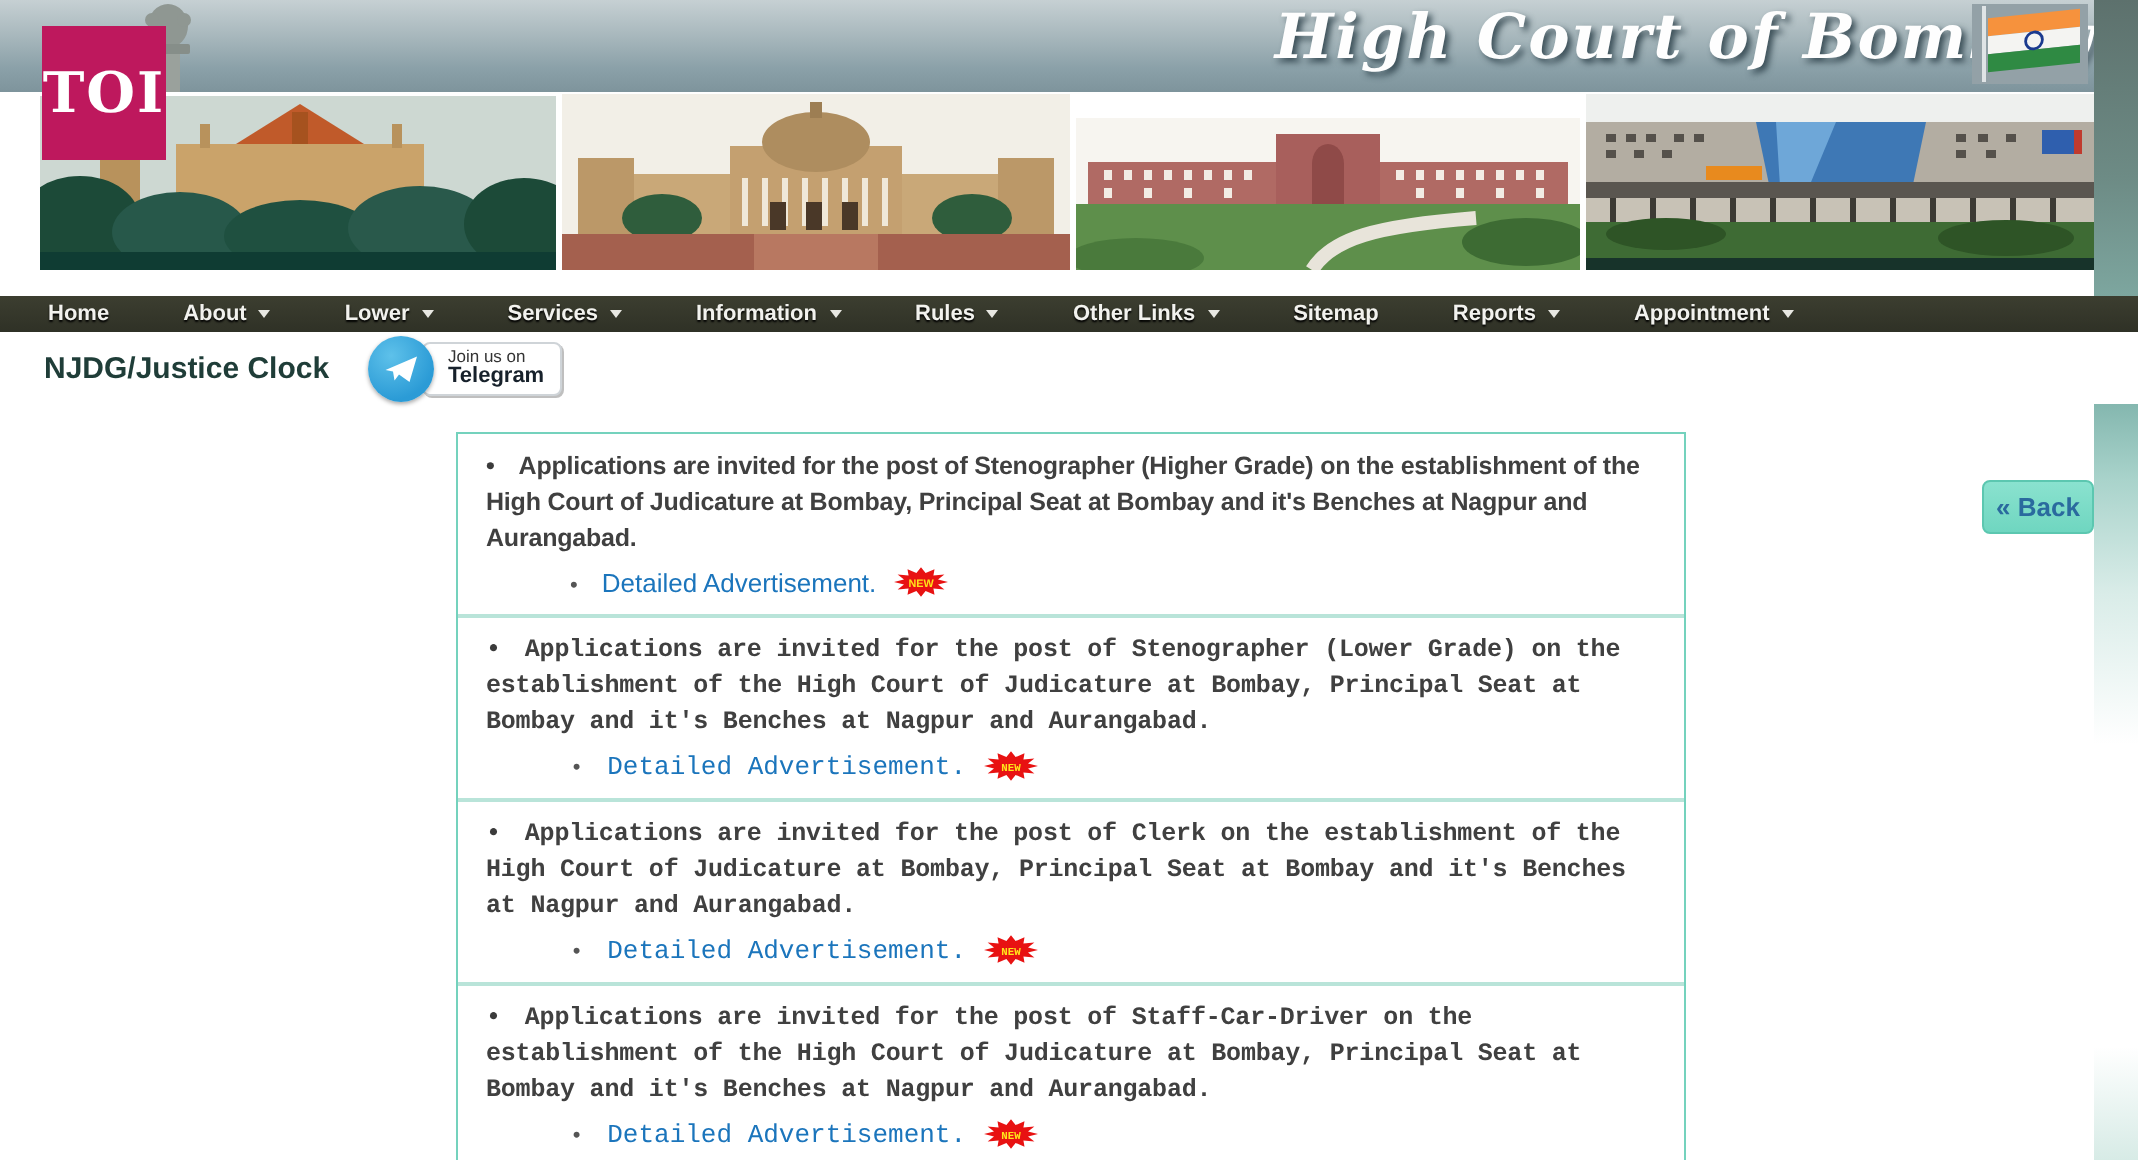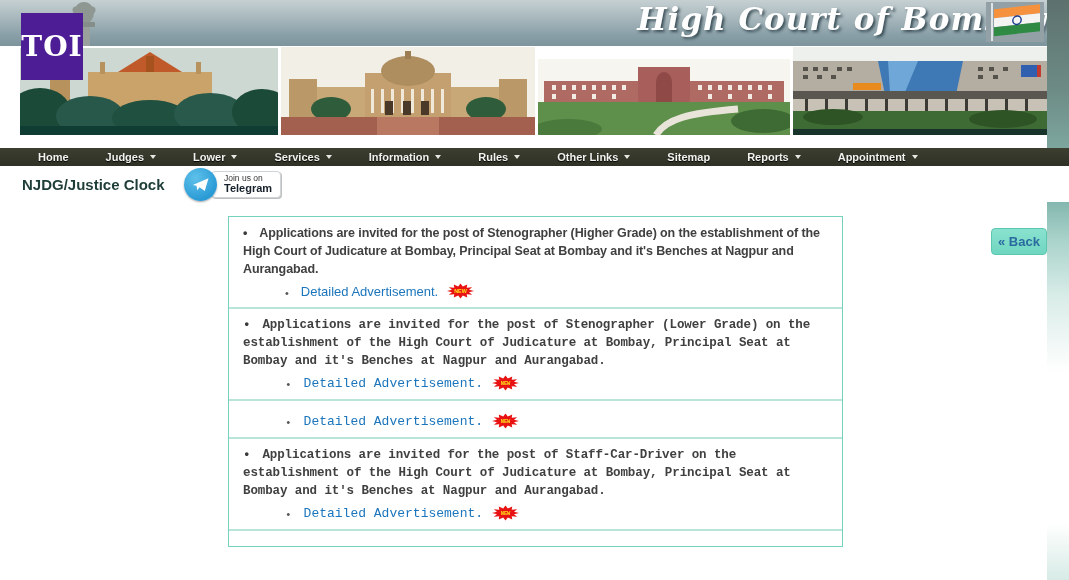--- a/index.html
+++ b/index.html
@@ -10,33 +10,33 @@
   .header-band{position:absolute;left:0;top:0;width:1069px;height:46px;
     background:linear-gradient(180deg,#c6d0d3 0%,#a7b7bc 40%,#8aa0a8 75%,#7e949c 100%);
     border-bottom:1px solid #6a7f87;}
   .court-title{position:absolute;left:0;top:1px;width:1047px;text-align:right;
     font-family:"DejaVu Serif", serif;font-style:italic;font-weight:bold;font-size:31px;
     color:#fefefe;text-shadow:2px 2px 3px rgba(42,62,72,.85);letter-spacing:1px;}
   .emblem{position:absolute;left:70px;top:0;}
   .flag{position:absolute;left:986px;top:2px;}
 
   
-  .toi{position:absolute;left:21px;top:13px;width:62px;height:67px;background:#4c1d95;
+  .toi{position:absolute;left:21px;top:13px;width:62px;height:67px;background:#be185d;
     display:flex;align-items:center;justify-content:center;z-index:30;}
   .toi span{font-family:"DejaVu Serif", serif;font-weight:bold;font-size:28px;color:#fff;letter-spacing:1px;}
 
   
   .photos-band{position:absolute;left:0;top:46px;width:1047px;height:89px;background:#fff;}
   .photos{position:absolute;left:20px;top:46px;height:89px;display:flex;gap:3px;align-items:flex-end;}
   .photo{display:block;}
 
   
   .nav{position:absolute;left:0;top:148px;width:1069px;height:18px;
     background:linear-gradient(180deg,#3c3e30 0%,#2f3126 100%);
-    display:flex;align-items:center;padding-left:38px;box-sizing:border-box;}
+    display:flex;align-items:center;padding-left:24px;box-sizing:border-box;}
   .nav-item{display:flex;align-items:center;margin-right:37px;cursor:pointer;white-space:nowrap;}
   .nav-item span.lbl{color:#f2f2ee;font-size:11px;font-weight:bold;text-shadow:0 1px 1px #000;}
   .caret{width:0;height:0;border-left:3.5px solid transparent;border-right:3.5px solid transparent;
     border-top:4px solid #e8e8e2;margin-left:6px;}
 
   
   .subnav{position:absolute;left:0;top:166px;width:1069px;height:36px;
     background:linear-gradient(180deg,#2e6a63 0%,#superb 0%,#55938b 20%,#8fc0b8 50%,#cfe8e4 80%,#eef7f5 100%);padding-left:40px;}
   .njdg{position:absolute;left:22px;top:10px;font-size:15px;font-weight:bold;color:#1f3d38;
     cursor:pointer;text-shadow:0 1px 1px rgba(255,255,255,.4);}
@@ -66,21 +66,21 @@
   .row + .row{border-top:2px solid #b9e4d9;font-family:Liberation Mono, monospace;}
   .item-text{margin:0;font-size:12.5px;font-weight:bold;color:#404040;line-height:18px;
     letter-spacing:-0.1px;}
   .item-text::before{content:"•";margin-right:12px;color:#3b3b3b;}
   .sub-line{margin:5px 0 0 42px;display:flex;align-items:flex-end;}
   .sub-line::before{content:"•";margin-right:12px;color:#555;font-size:11px;}
   .adv-link{font-size:13px;color:#1b75bc;text-decoration:none;cursor:pointer;}
   .new-badge{position:relative;width:27px;height:16px;margin-left:9px;display:inline-block;}
   .new-badge svg{position:absolute;left:0;top:0;}
 
-  .back-btn{position:absolute;left:991px;top:228px;width:56px;height:27px;
+  .back-btn{position:absolute;left:991px;top:240px;width:56px;height:27px;
     background:linear-gradient(180deg,#8ae2cf,#6fd6c0);border:1px solid #5cc7b0;border-radius:4px;
     color:#2a6a9e;font-weight:bold;font-size:13px;font-family:"Liberation Sans", sans-serif;
     cursor:pointer;display:flex;align-items:center;justify-content:center;}
 </style>
 </head>
 <body>
 
 <div class="page">
 
   <div class="header-band">
@@ -233,21 +233,21 @@
       <ellipse cx="210" cy="72" rx="34" ry="9" fill="#2e5426"></ellipse>
       <rect x="0" y="82" width="254" height="6" fill="#17332a"></rect>
     </svg>
   </div>
 
   <div class="nav">
     <div class="nav-item">
         <span class="lbl">Home</span>
       </div>
     <div class="nav-item">
-        <span class="lbl">Judges</span>
+        <span class="lbl">About</span>
         <span class="caret"></span>
       </div>
     <div class="nav-item">
         <span class="lbl">Lower</span>
         <span class="caret"></span>
       </div>
     <div class="nav-item">
         <span class="lbl">Services</span>
         <span class="caret"></span>
       </div>
@@ -316,20 +316,21 @@
         <span class="new-badge">
           <svg width="27" height="16" viewBox="0 0 40 22">
             <polygon fill="#e81212" points="40,11 32.6,12.8 37.3,16.5 29.2,15.8 30,20.5 23.4,17.6 20,22 16.6,17.6 10,20.5 10.8,15.8 2.7,16.5 7.4,12.8 0,11 7.4,9.2 2.7,5.5 10.8,6.2 10,1.5 16.6,4.4 20,0 23.4,4.4 30,1.5 29.2,6.2 37.3,5.5 32.6,9.2"></polygon>
             <text x="20" y="14.5" text-anchor="middle" font-size="8" font-weight="bold" fill="#ffe21a">NEW</text>
           </svg>
         </span>
       </div>
     </div>
 
     <div class="row">
+      <p class="item-text">Applications are invited for the post of Clerk on the establishment of the High Court of Judicature at Bombay, Principal Seat at Bombay and it's Benches at Nagpur and Aurangabad.</p>
       <div class="sub-line">
         <a class="adv-link" href="#">Detailed Advertisement.</a>
         <span class="new-badge">
           <svg width="27" height="16" viewBox="0 0 40 22">
             <polygon fill="#e81212" points="40,11 32.6,12.8 37.3,16.5 29.2,15.8 30,20.5 23.4,17.6 20,22 16.6,17.6 10,20.5 10.8,15.8 2.7,16.5 7.4,12.8 0,11 7.4,9.2 2.7,5.5 10.8,6.2 10,1.5 16.6,4.4 20,0 23.4,4.4 30,1.5 29.2,6.2 37.3,5.5 32.6,9.2"></polygon>
             <text x="20" y="14.5" text-anchor="middle" font-size="8" font-weight="bold" fill="#ffe21a">NEW</text>
           </svg>
         </span>
       </div>
     </div>

